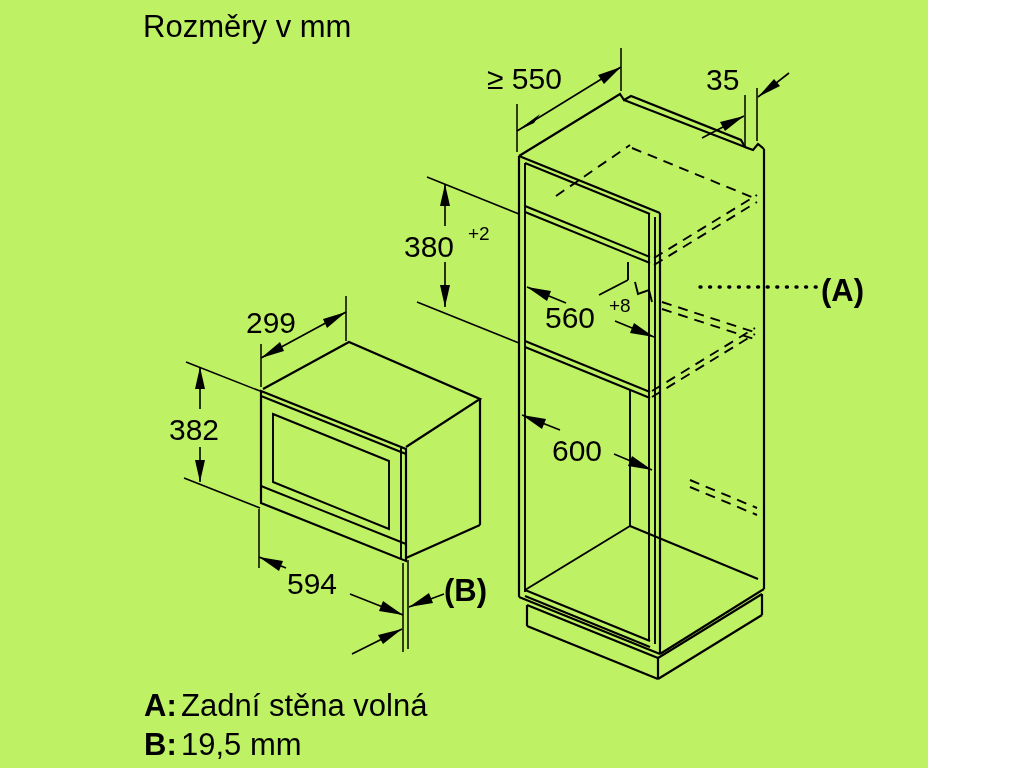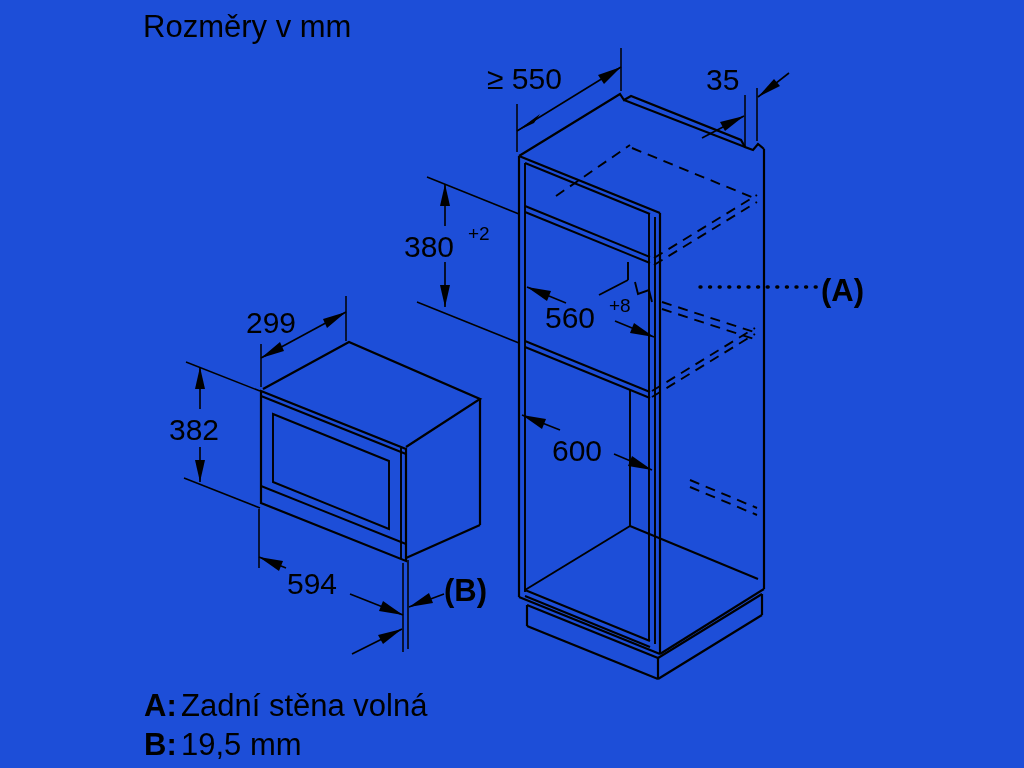--- a/index.html
+++ b/index.html
@@ -1,16 +1,16 @@
 <!DOCTYPE html>
 <html><head>
 <meta charset="utf-8">
 <style>
   html,body{margin:0;padding:0;background:#ffffff;}
-  .stage{position:relative;width:1024px;height:768px;background:#1d4ed8;overflow:hidden;}
+  .stage{position:relative;width:928px;height:768px;background:#bef264;overflow:hidden;}
   svg{display:block;}
   text{font-family:"Liberation Sans","DejaVu Sans",sans-serif;fill:#000;}
   .t30{font-size:30px;}
   .t31{font-size:31px;}
   .t19{font-size:19px;}
   .bold{font-weight:bold;}
   .ln{stroke:#000;stroke-width:2.2;fill:none;stroke-linejoin:miter;stroke-linecap:butt;}
   .ln-thin{stroke:#000;stroke-width:1.9;fill:none;}
   .dim{stroke:#000;stroke-width:1.6;fill:none;}
   .ext{stroke:#000;stroke-width:1.5;fill:none;}

